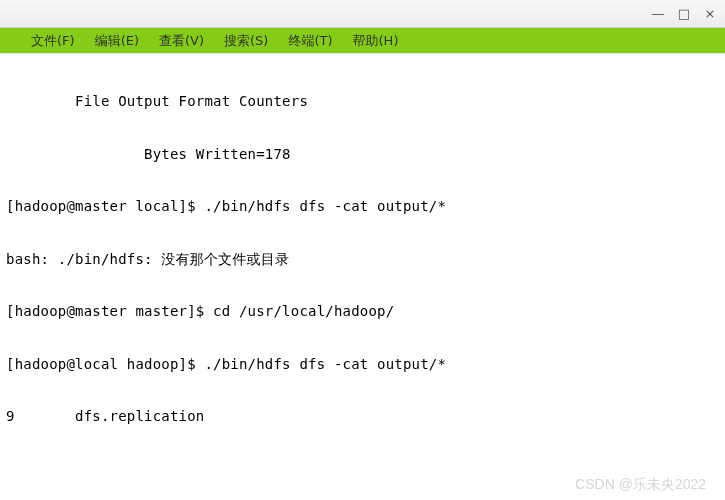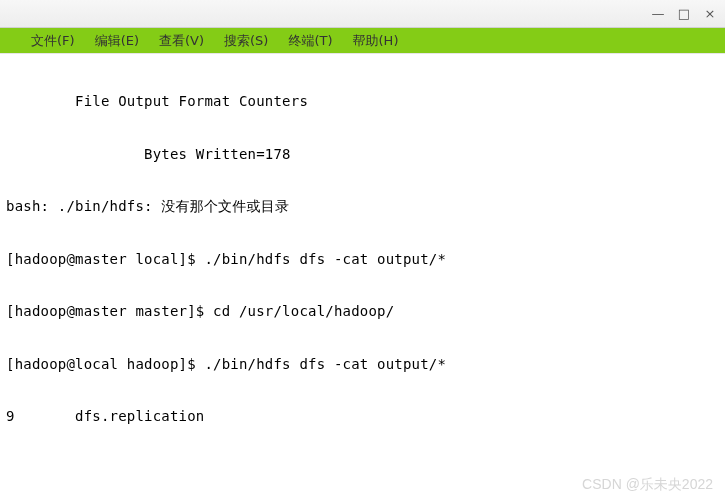--- a/index.html
+++ b/index.html
@@ -59,21 +59,21 @@
       padding: 4px 6px 6px 6px;
       white-space: pre;
       letter-spacing: 0.2px;
       height: calc(500px - 28px - 26px);
       overflow: hidden;
       position: relative;
     }
     .watermark {
       position: absolute;
       bottom: 6px;
-      right: 12px;
+      right: 19px;
       color: #d6d6d6;
       font-size: 14px;
       font-family: sans-serif;
       pointer-events: none;
     }
   </style>
 </head>
 <body>
 
 <div class="titlebar">
@@ -89,22 +89,22 @@
   <span class="menu-item">编辑(E)</span>
   <span class="menu-item">查看(V)</span>
   <span class="menu-item">搜索(S)</span>
   <span class="menu-item">终端(T)</span>
   <span class="menu-item">帮助(H)</span>
 </div>
 
 <div class="terminal">
   <div>        File Output Format Counters </div>
   <div>                Bytes Written=178</div>
+  <div>[hadoop@master local]$ ./bin/hdfs dfs -cat output/*</div>
   <div>bash: ./bin/hdfs: 没有那个文件或目录</div>
-  <div>[hadoop@master local]$ ./bin/hdfs dfs -cat output/*</div>
   <div>[hadoop@master master]$ cd /usr/local/hadoop/</div>
   <div>[hadoop@local hadoop]$ ./bin/hdfs dfs -cat output/*</div>
   <div>9       dfs.replication</div>
   
   
   
   
   
   
   

